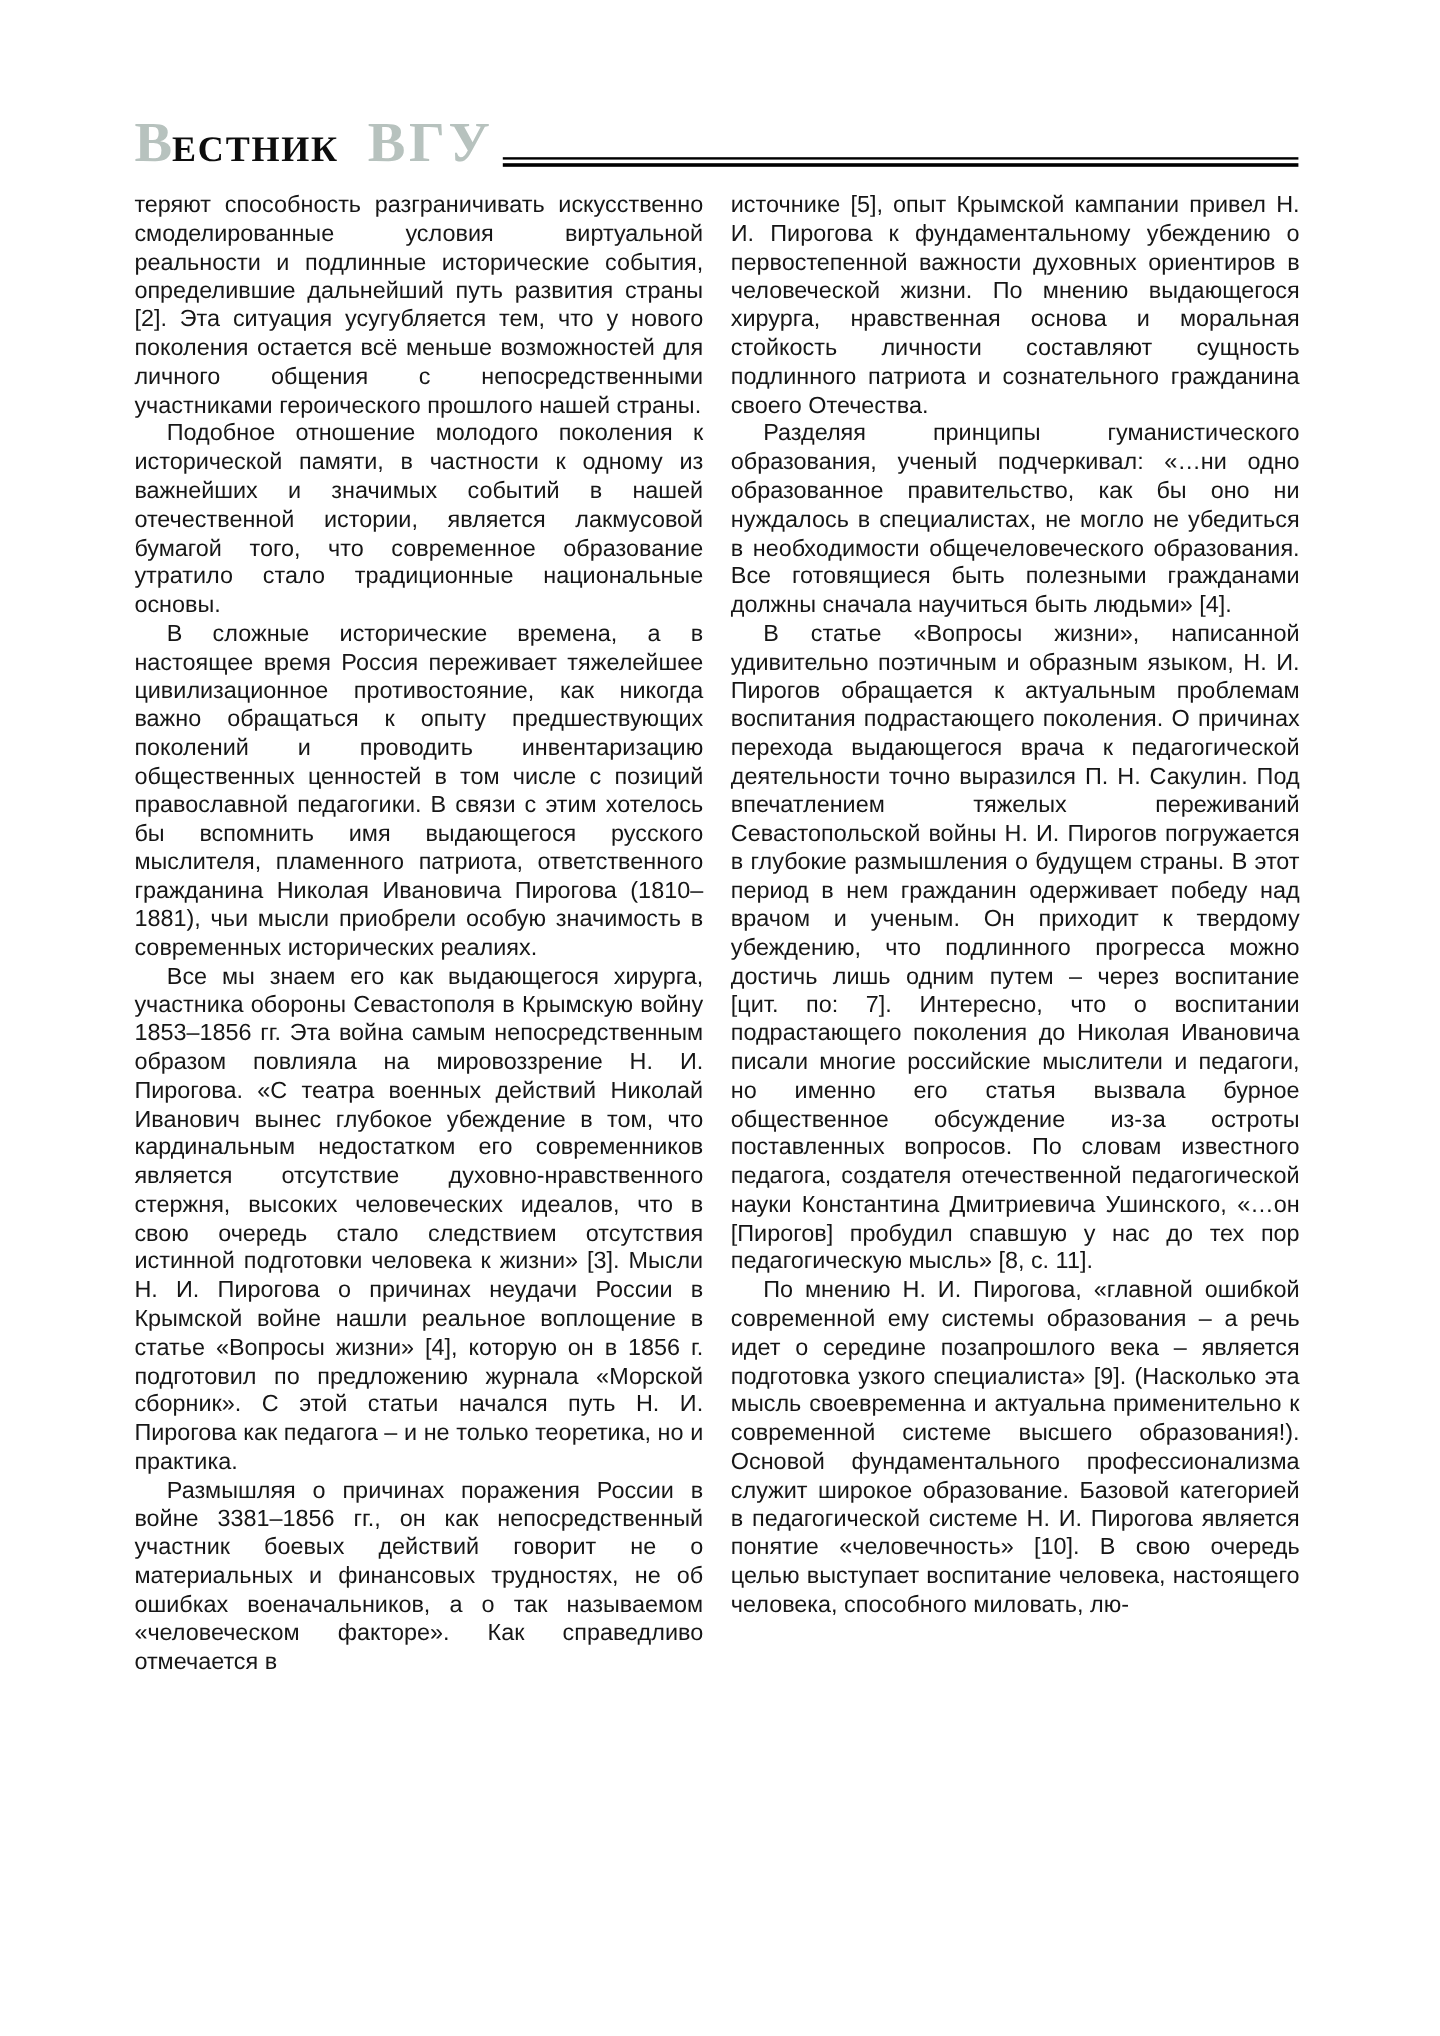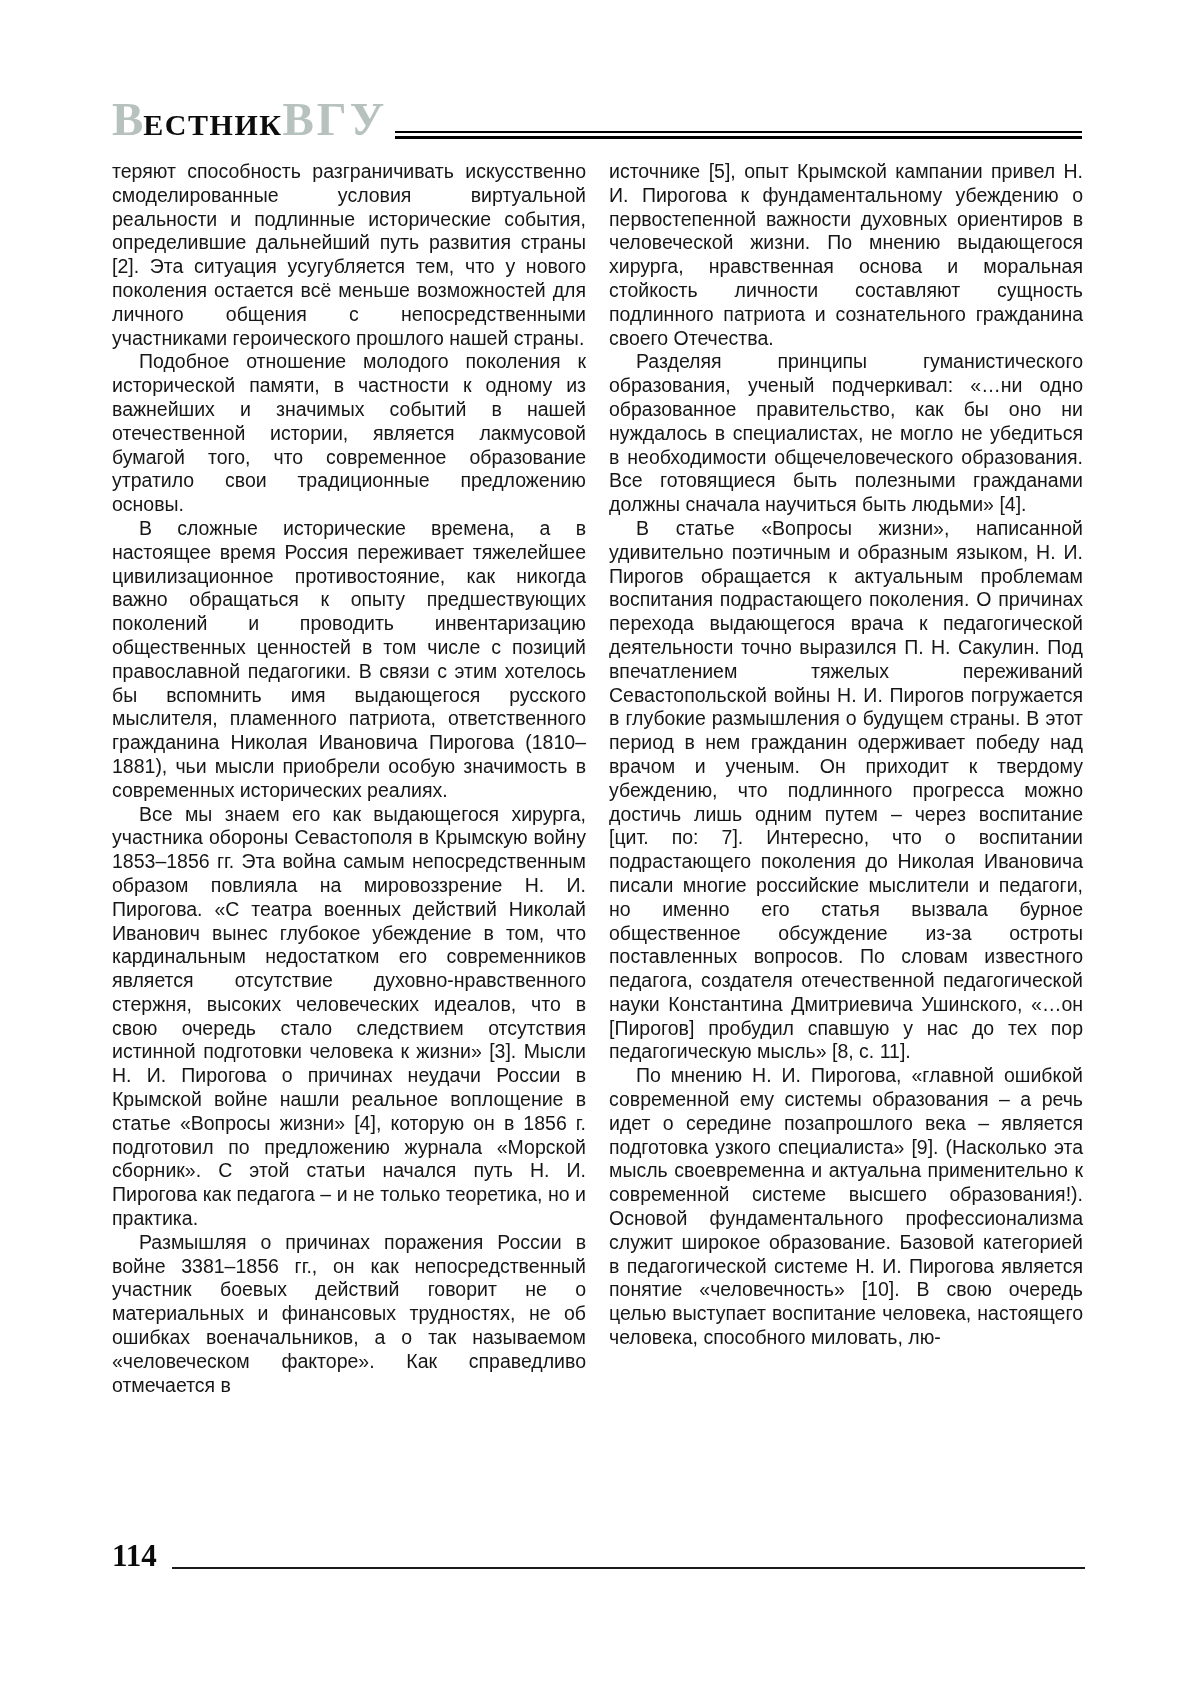--- a/index.html
+++ b/index.html
@@ -36,21 +36,21 @@
   }
   .logo-rest {
     font-size: 30px;
     letter-spacing: 1.5px;
     color: #0d0d0d;
     font-family: Liberation Serif, serif;
   }
   .logo-suffix {
     font-size: 47px;
     letter-spacing: 3px;
-    margin-left: 0;
+    margin-left: 24px;
     color: var(--accent, #b7c2be);
   }
   .header-rule {
     flex: 1;
     height: 8px;
     box-sizing: border-box;
     border-top: 2.5px solid #000;
     border-bottom: 3.5px solid #000;
     margin: 0 3px 4px 8px;
     align-self: flex-end;
@@ -121,31 +121,27 @@
       <span class="logo-initial">В</span>
         <span class="logo-rest">ЕСТНИК</span>
         <span class="logo-suffix">ВГУ</span>
     </div>
     <div class="header-rule"></div>
   </div>
 
   <div class="content">
     <div class="col">
         <p class="para" lang="ru">теряют способность разграничивать искусственно смоделированные условия виртуальной реальности и подлинные исторические события, определившие дальнейший путь развития страны [2]. Эта ситуация усугубляется тем, что у нового поколения остается всё меньше возможностей для личного общения с непосредственными участниками героического прошлого нашей страны.</p>
-        <p class="para indent" lang="ru">Подобное отношение молодого поколения к исторической памяти, в частности к одному из важнейших и значимых событий в нашей отечественной истории, является лакмусовой бумагой того, что современное образование утратило свои традиционные предложению основы.</p>
+        <p class="para indent" lang="ru">Подобное отношение молодого поколения к исторической памяти, в частности к одному из важнейших и значимых событий в нашей отечественной истории, является лакмусовой бумагой того, что современное образование утратило стало традиционные национальные основы.</p>
         <p class="para indent" lang="ru">В сложные исторические времена, а в настоящее время Россия переживает тяжелейшее цивилизационное противостояние, как никогда важно обращаться к опыту предшествующих поколений и проводить инвентаризацию общественных ценностей в том числе с позиций православной педагогики. В связи с этим хотелось бы вспомнить имя выдающегося русского мыслителя, пламенного патриота, ответственного гражданина Николая Ивановича Пирогова (1810–1881), чьи мысли приобрели особую значимость в современных исторических реалиях.</p>
         <p class="para indent" lang="ru">Все мы знаем его как выдающегося хирурга, участника обороны Севастополя в Крымскую войну 1853–1856 гг. Эта война самым непосредственным образом повлияла на мировоззрение Н. И. Пирогова. «С театра военных действий Николай Иванович вынес глубокое убеждение в том, что кардинальным недостатком его современников является отсутствие духовно-нравственного стержня, высоких человеческих идеалов, что в свою очередь стало следствием отсутствия истинной подготовки человека к жизни» [3]. Мысли Н. И. Пирогова о причинах неудачи России в Крымской войне нашли реальное воплощение в статье «Вопросы жизни» [4], которую он в 1856 г. подготовил по предложению журнала «Морской сборник». С этой статьи начался путь Н. И. Пирогова как педагога – и не только теоретика, но и практика.</p>
         <p class="para indent" lang="ru">Размышляя о причинах поражения России в войне 3381–1856 гг., он как непосредственный участник боевых действий говорит не о материальных и финансовых трудностях, не об ошибках военачальников, а о так называемом «человеческом факторе». Как справедливо отмечается в</p>
       </div>
     <div class="col">
         <p class="para" lang="ru">источнике [5], опыт Крымской кампании привел Н. И. Пирогова к фундаментальному убеждению о первостепенной важности духовных ориентиров в человеческой жизни. По мнению выдающегося хирурга, нравственная основа и моральная стойкость личности составляют сущность подлинного патриота и сознательного гражданина своего Отечества.</p>
         <p class="para indent" lang="ru">Разделяя принципы гуманистического образования, ученый подчеркивал: «…ни одно образованное правительство, как бы оно ни нуждалось в специалистах, не могло не убедиться в необходимости общечеловеческого образования. Все готовящиеся быть полезными гражданами должны сначала научиться быть людьми» [4].</p>
         <p class="para indent" lang="ru">В статье «Вопросы жизни», написанной удивительно поэтичным и образным языком, Н. И. Пирогов обращается к актуальным проблемам воспитания подрастающего поколения. О причинах перехода выдающегося врача к педагогической деятельности точно выразился П. Н. Сакулин. Под впечатлением тяжелых переживаний Севастопольской войны Н. И. Пирогов погружается в глубокие размышления о будущем страны. В этот период в нем гражданин одерживает победу над врачом и ученым. Он приходит к твердому убеждению, что подлинного прогресса можно достичь лишь одним путем – через воспитание [цит. по: 7]. Интересно, что о воспитании подрастающего поколения до Николая Ивановича писали многие российские мыслители и педагоги, но именно его статья вызвала бурное общественное обсуждение из-за остроты поставленных вопросов. По словам известного педагога, создателя отечественной педагогической науки Константина Дмитриевича Ушинского, «…он [Пирогов] пробудил спавшую у нас до тех пор педагогическую мысль» [8, с. 11].</p>
         <p class="para indent" lang="ru">По мнению Н. И. Пирогова, «главной ошибкой современной ему системы образования – а речь идет о середине позапрошлого века – является подготовка узкого специалиста» [9]. (Насколько эта мысль своевременна и актуальна применительно к современной системе высшего образования!). Основой фундаментального профессионализма служит широкое образование. Базовой категорией в педагогической системе Н. И. Пирогова является понятие «человечность» [10]. В свою очередь целью выступает воспитание человека, настоящего человека, способного миловать, лю-</p>
       </div>
   </div>
 
-  <div class="footer">
-    <span class="page-number">114</span>
-    <div class="footer-rule"></div>
-  </div>
 
 </div>
 
 </body></html>

